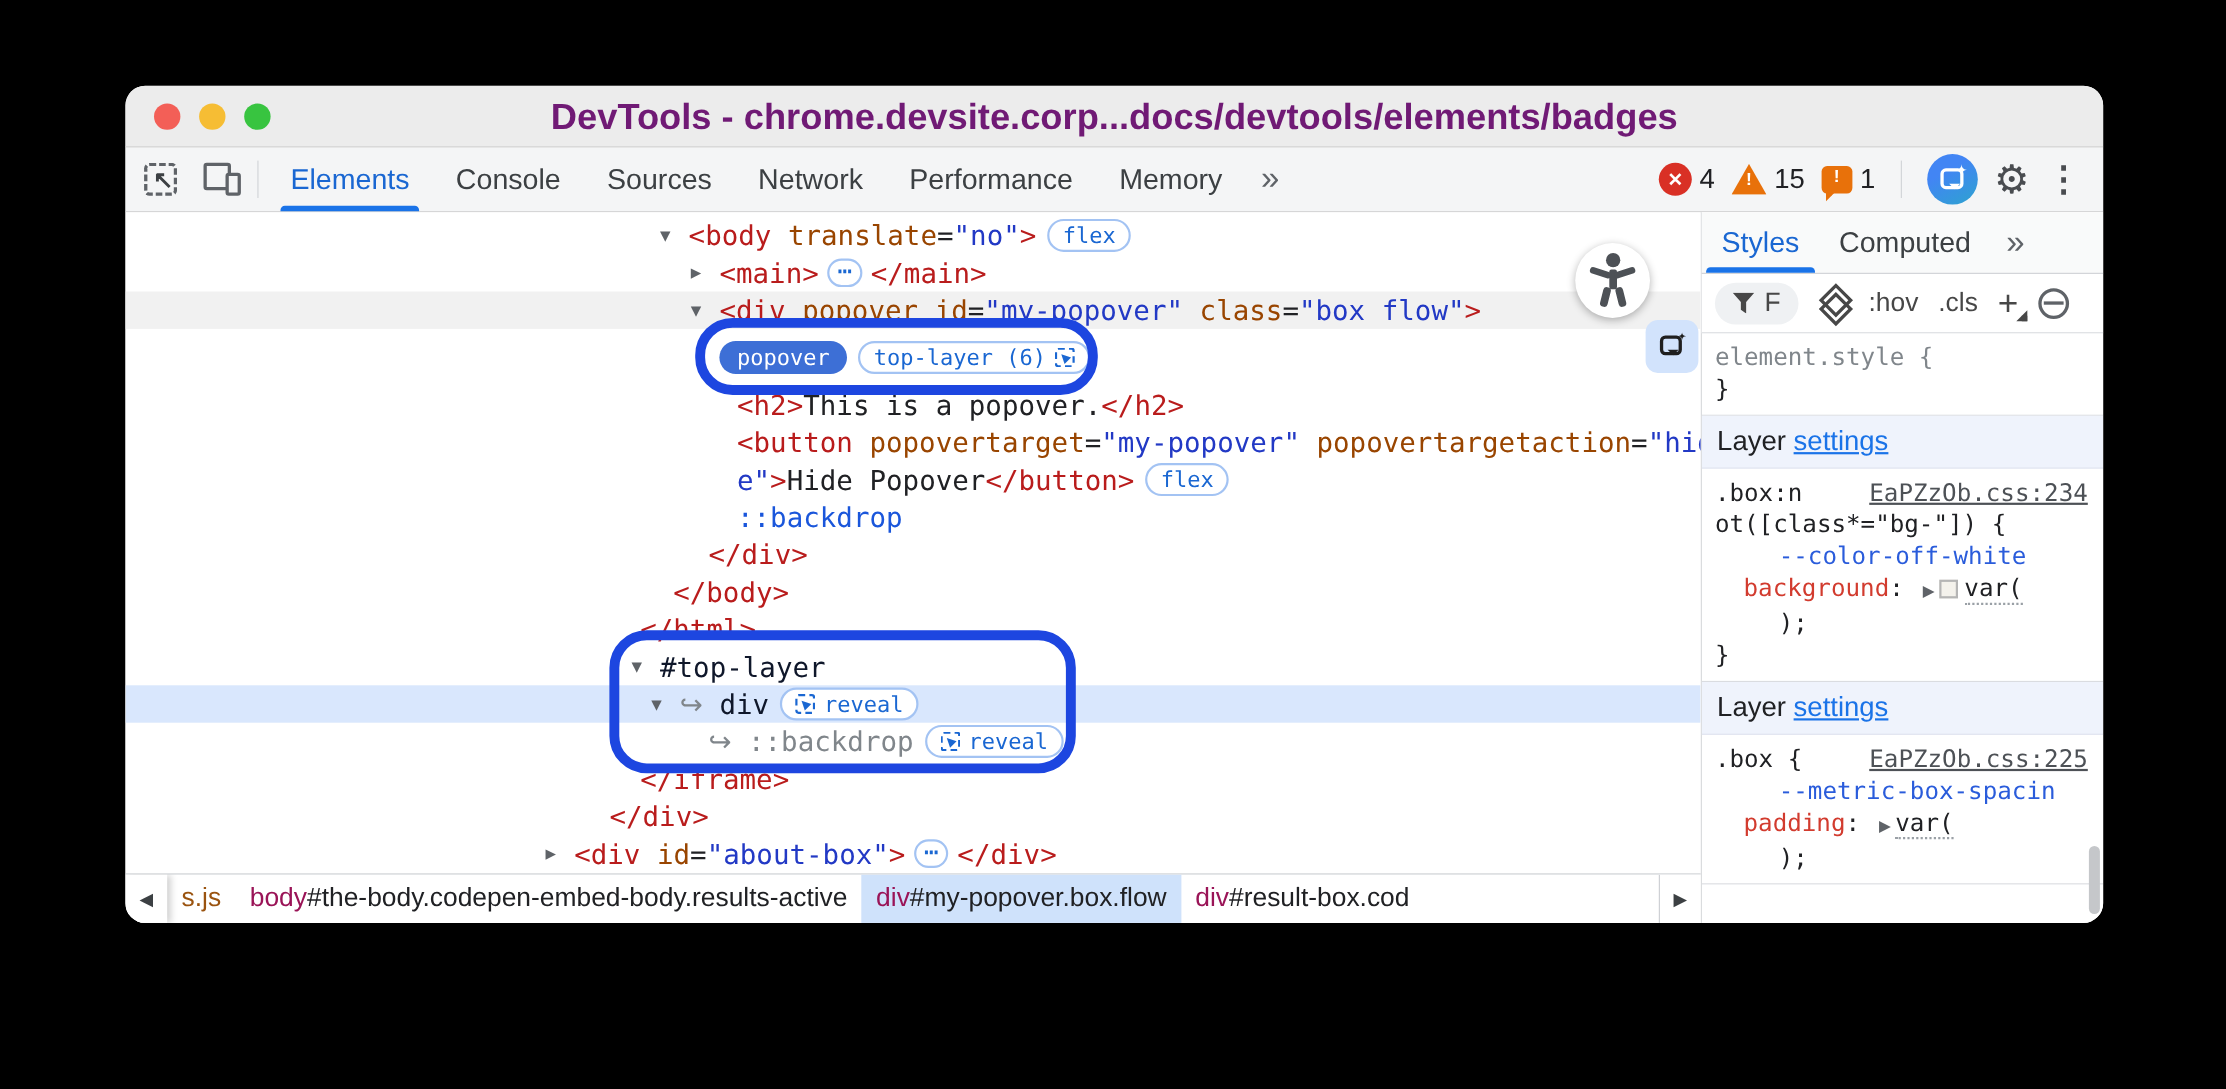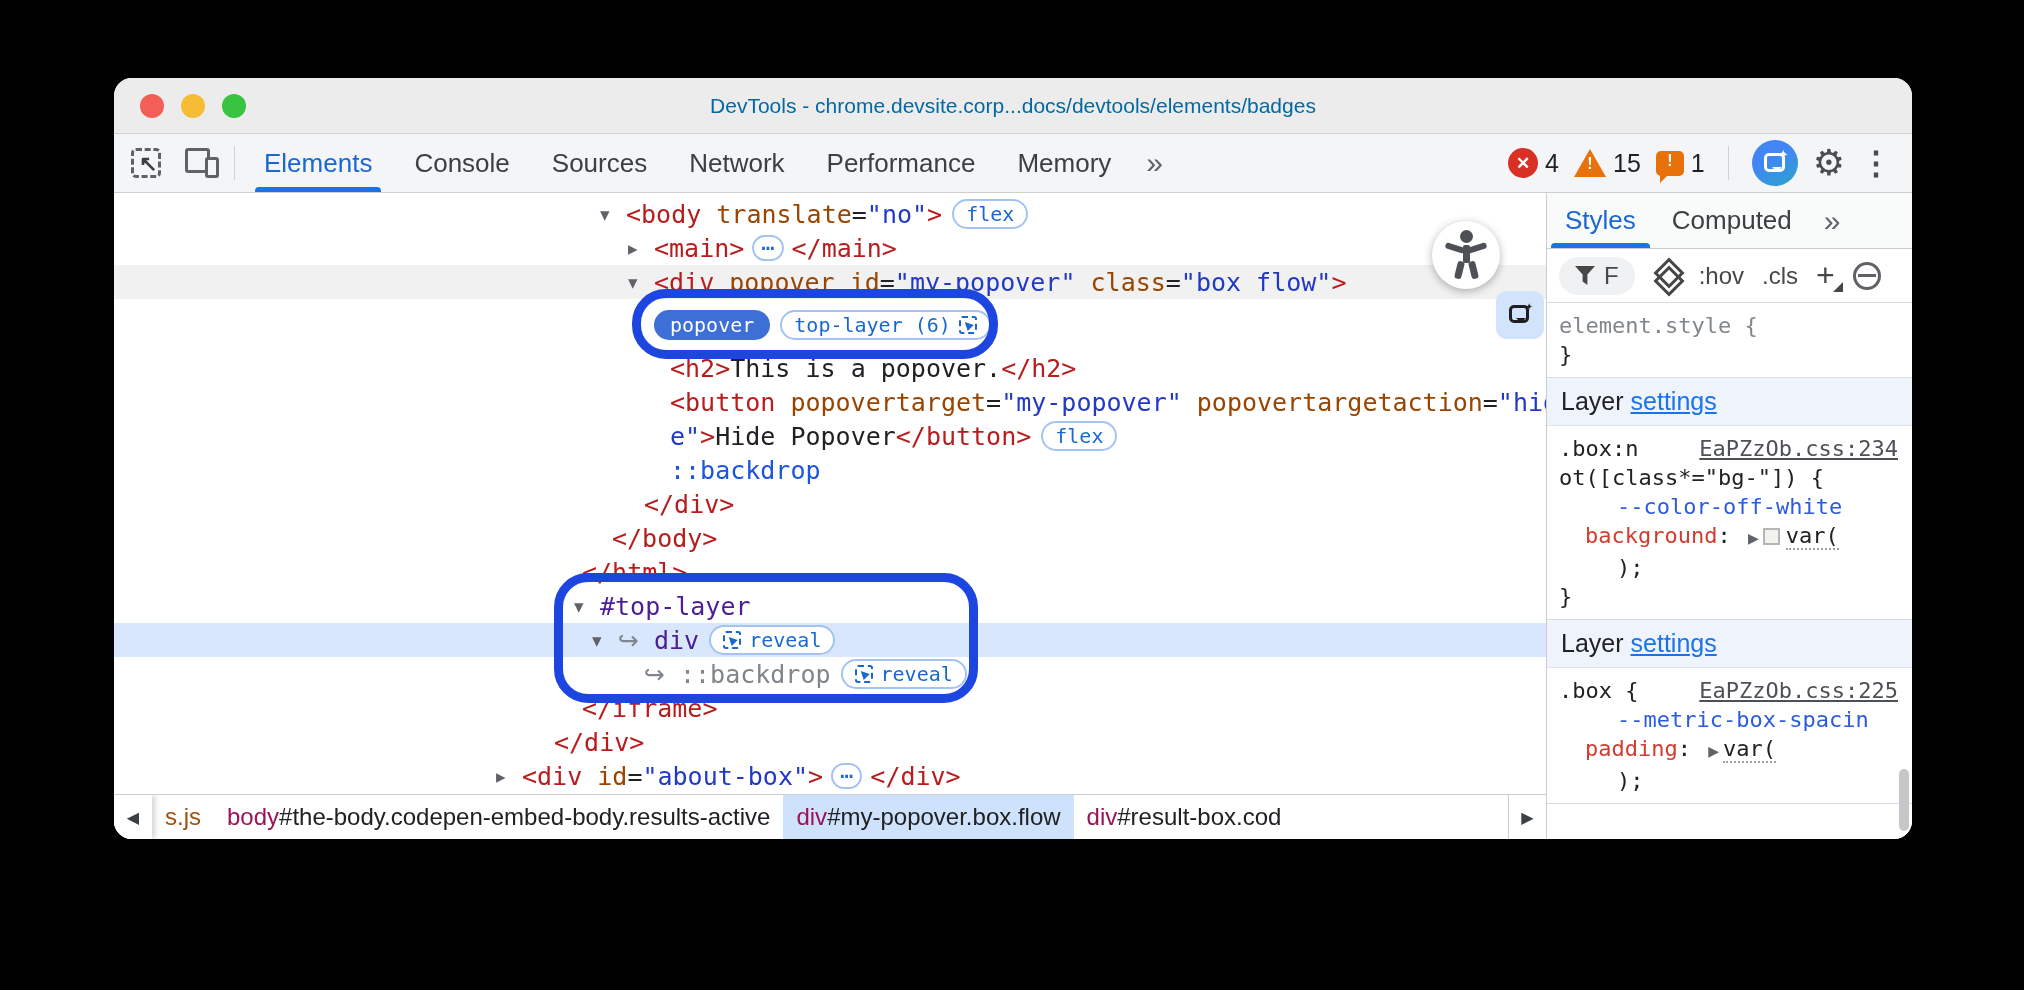--- a/index.html
+++ b/index.html
@@ -6,21 +6,21 @@
     font-family:"Liberation Sans",sans-serif;}
   *{box-sizing:border-box;}
 
   
   .win{position:absolute;left:114px;top:78px;width:1798px;height:761px;background:#fff;
     border-radius:18px;overflow:hidden;box-shadow:0 22px 70px rgba(0,0,0,.55);}
 
   
   .titlebar{height:56px;background:#ececec;border-bottom:1px solid #d2d2d2;position:relative;
     display:flex;align-items:center;justify-content:center;}
-  .title{font-size:21px;font-weight:normal;color:#0369a1;}
+  .title{font-size:33px;font-weight:bold;color:#701a75;}
   .lights{position:absolute;left:26px;top:0;height:100%;display:flex;align-items:center;gap:17px;}
   .light{width:24px;height:24px;border-radius:50%;}
   .light.r{background:#f35f57;}.light.y{background:#f6bd34;}.light.g{background:#38c440;}
 
   
   .toolbar{height:59px;background:#f4f5f6;border-bottom:1px solid #cfcfcf;display:flex;align-items:center;}
   .tb-ico{width:48px;height:46px;display:flex;align-items:center;justify-content:center;margin-left:8px;}
   .insp-big{width:30px;height:30px;border:3px dashed #5f6368;border-radius:5px;position:relative;}
   .insp-big:after{content:"↖";position:absolute;left:5px;top:0px;font-size:22px;font-weight:bold;color:#3c4043;}
   .dev-ico{position:relative;width:34px;height:30px;}
@@ -60,21 +60,21 @@
   .trow.bg-hover{background:#f1f1f1;}
   .trow.bg-sel{background:#d9e7fd;}
   .s-tag{color:#b91c1c;}
   .s-attr{color:#994500;}
   .s-p{color:#202124;}
   .s-val{color:#2239c5;}
   .s-text{color:#202124;}
   .s-pseudo{color:#1a56db;}
   .s-gray{color:#80868b;}
   .s-arrow{color:#80868b;font-family:"DejaVu Sans",sans-serif;}
-  .s-plain{color:#4c1d95;}
+  .s-plain{color:#0f172a;}
   .s-tri{color:#5f6368;font-size:19px;width:26px;flex:0 0 26px;font-family:"DejaVu Sans",sans-serif;}
   .pill{display:inline-flex;align-items:center;gap:8px;font-size:20px;border-radius:16px;
     padding:3px 12px;margin-left:10px;line-height:1;}
   .pill.outline{border:2px solid #a3c3f3;color:#1a67d2;background:#fff;}
   .pill.solid{background:#3d6fd6;color:#fff;padding:5px 16px;margin-left:0;}
   .pill.ell{border:2px solid #a3c3f3;color:#1a67d2;background:#fff;padding:0px 7px;font-size:22px;margin:0 8px;}
   .insp{position:relative;width:18px;height:18px;border:2px dashed #1a67d2;border-radius:3px;flex:0 0 18px;}
   .insp:after{content:"▲";position:absolute;left:2px;top:1px;font-size:11px;color:#1a67d2;transform:rotate(-45deg);
     font-family:"DejaVu Sans",sans-serif;}
   .ring{position:absolute;border:9px solid #1d46e0;border-radius:34px;pointer-events:none;z-index:5;}

